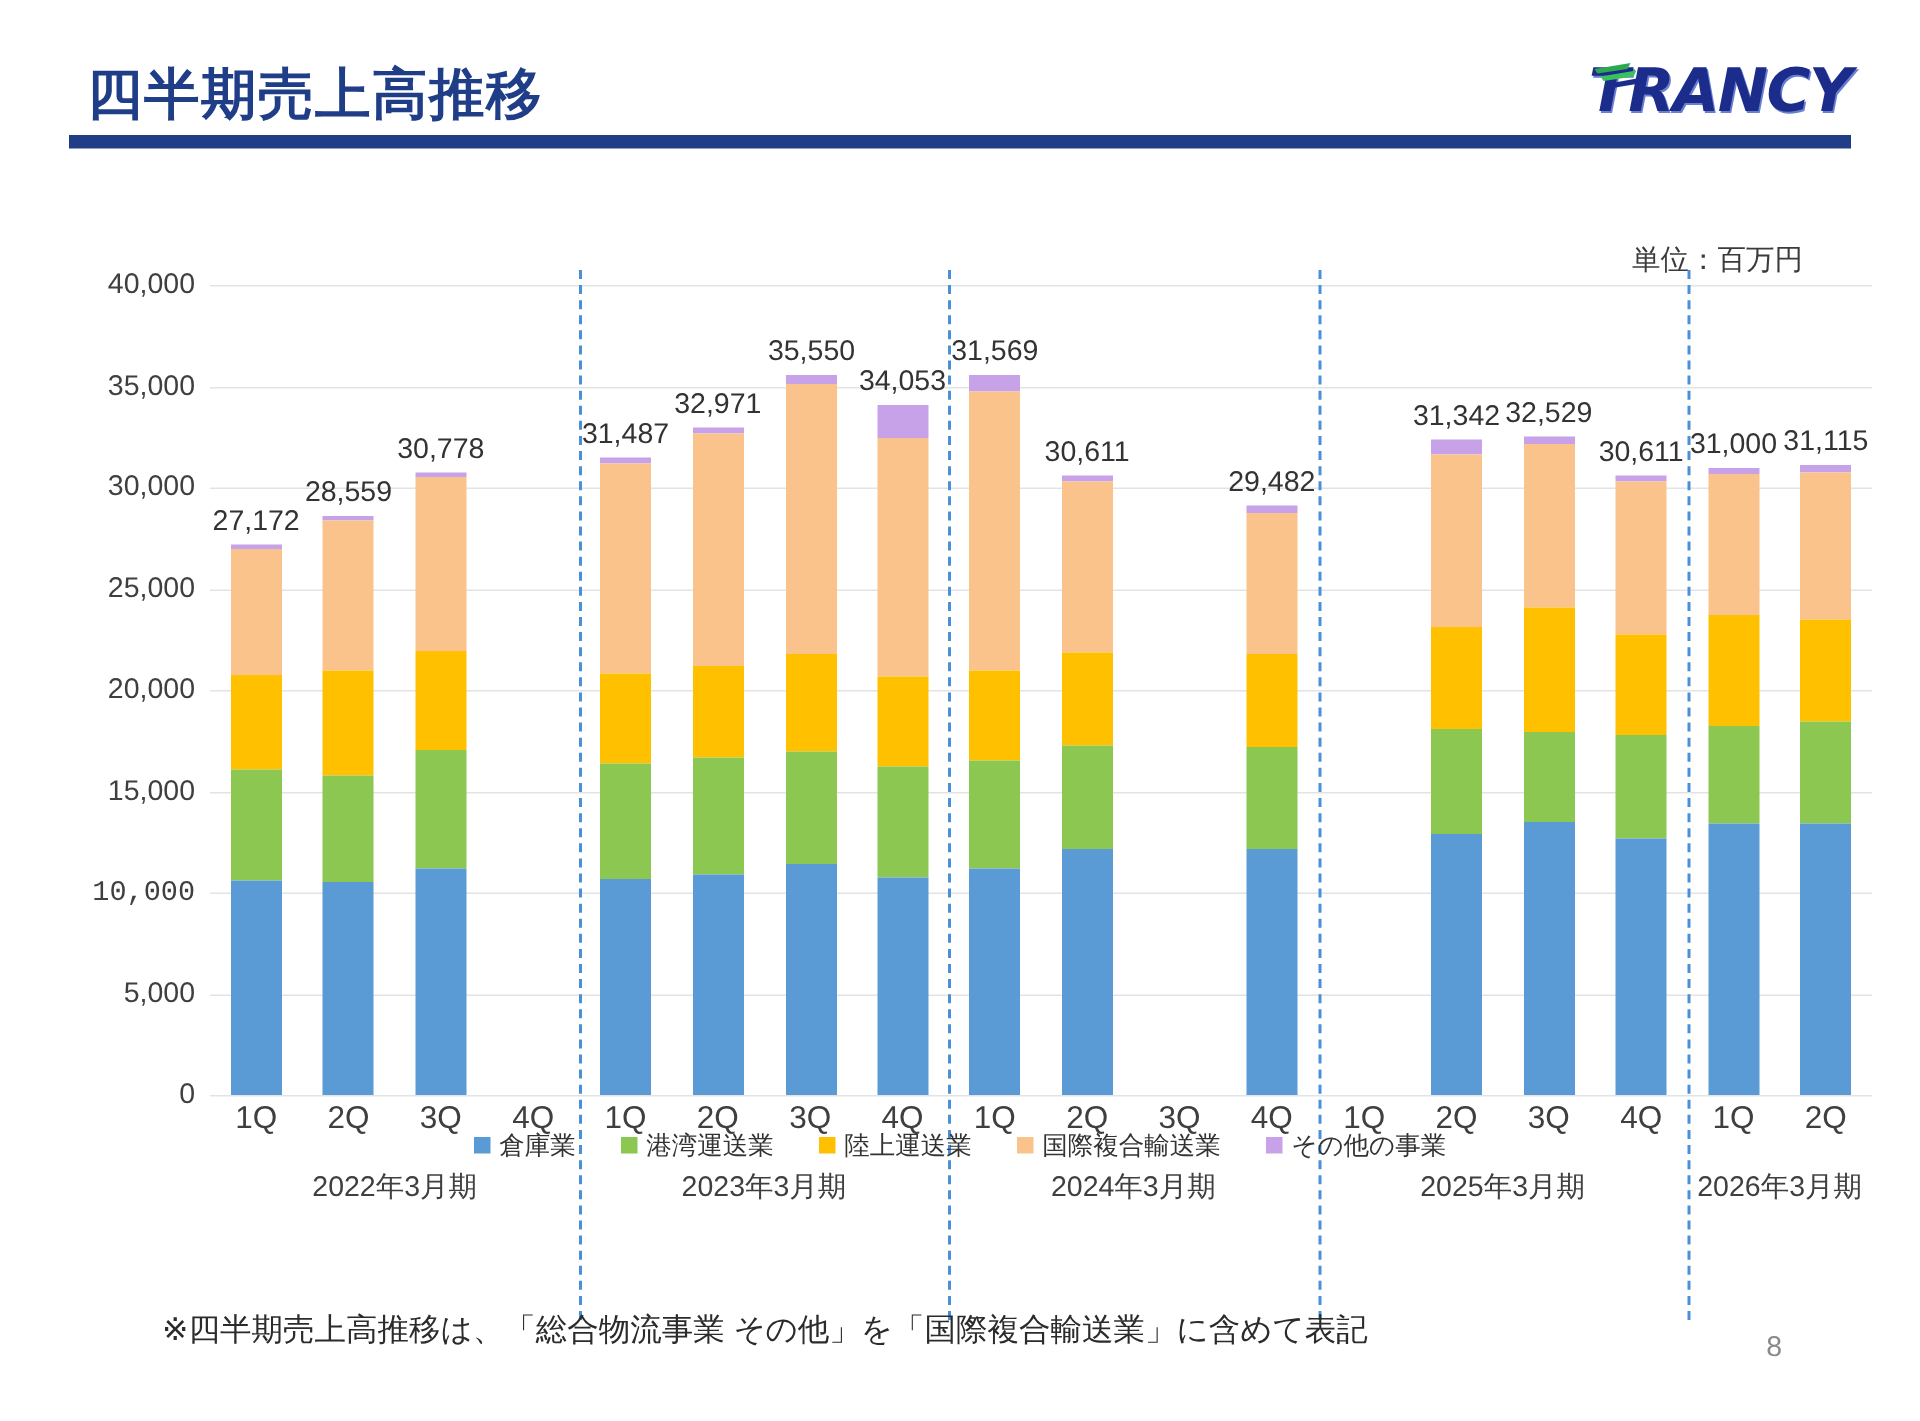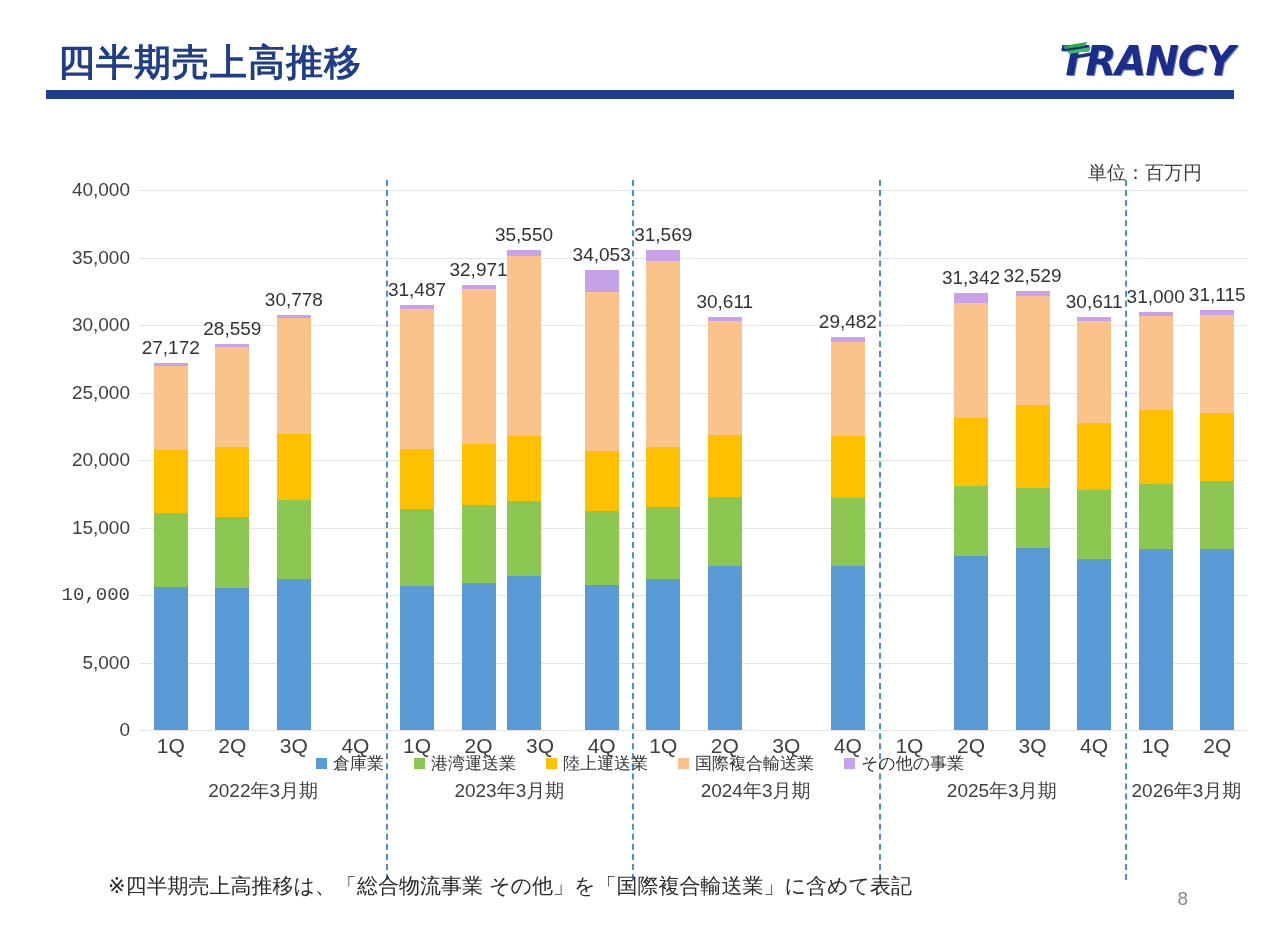--- a/index.html
+++ b/index.html
@@ -184,21 +184,21 @@
           <div class="blabel">31,487</div>
         </div>
         <div class="barcol" style="left: 321.556px;">
           <div class="seg" style="height: 147.15px; background: rgb(91, 155, 213);"></div>
           <div class="seg" style="height: 77.625px; background: rgb(140, 199, 81);"></div>
           <div class="seg" style="height: 61.425px; background: rgb(255, 192, 0);"></div>
           <div class="seg" style="height: 155.25px; background: rgb(251, 195, 140);"></div>
           <div class="seg" style="height: 3.6585px; background: rgb(200, 162, 232);"></div>
           <div class="blabel">32,971</div>
         </div>
-        <div class="barcol" style="left: 367px;">
+        <div class="barcol" style="left: 384px;">
           <div class="seg" style="height: 153.9px; background: rgb(91, 155, 213);"></div>
           <div class="seg" style="height: 75.6px; background: rgb(140, 199, 81);"></div>
           <div class="seg" style="height: 64.8px; background: rgb(255, 192, 0);"></div>
           <div class="seg" style="height: 180.225px; background: rgb(251, 195, 140);"></div>
           <div class="seg" style="height: 5.4px; background: rgb(200, 162, 232);"></div>
           <div class="blabel">35,550</div>
         </div>
         <div class="barcol" style="left: 444.667px;">
           <div class="seg" style="height: 145.125px; background: rgb(91, 155, 213);"></div>
           <div class="seg" style="height: 74.25px; background: rgb(140, 199, 81);"></div>

